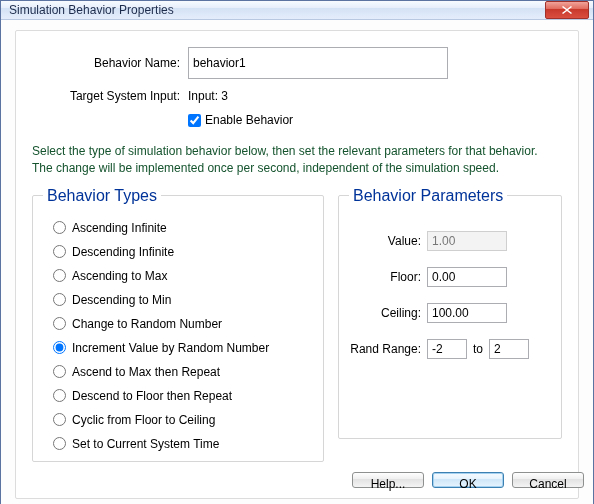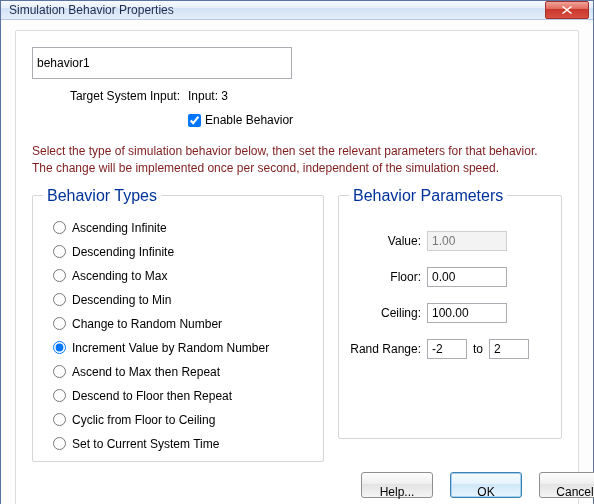--- a/index.html
+++ b/index.html
@@ -82,21 +82,21 @@
   .text-input {
     font: inherit;
     border: 1px solid #abadb3;
     padding: 2px 4px;
     height: 32px;
     background: #fff;
   }
   .desc {
     margin: 6px 0 10px 0;
     line-height: 1.4;
-    color: #7f1d1d;
+    color: #14532d;
   }
   .columns {
     display: flex;
     gap: 14px;
     flex: 1;
   }
   fieldset.groupbox {
     border: 1px solid #d6d6d6;
     border-radius: 2px;
     padding: 10px 10px 8px 10px;
@@ -161,29 +161,28 @@
   }
   .btn-row {
     display: flex;
     gap: 8px;
     justify-content: flex-start;
     padding-top: 10px;
     margin-left: 320px;
   }
   button.win {
     font: inherit;
-    height: 22px;
+    height: 16px;
     min-width: 72px;
-    padding: 12px 10px;
+    padding: 4px 10px;
     border: 1px solid #8e8f8f;
     border-radius: 3px;
     background: linear-gradient(to bottom, #fefefe 0%, #efefef 45%, #e3e3e3 46%, #f4f4f4 100%);
     color: #000;
     cursor: default;
-    margin-left: 9px;
   }
   button.win.default {
     border: 1px solid #3c7fb1;
     box-shadow: inset 0 0 0 1px #a4d1ef;
     background: linear-gradient(to bottom, #f6fbff 0%, #e6f3fc 45%, #cfe7f8 46%, #e8f4fd 100%);
   }
   .chk {
     display: flex;
     align-items: center;
     gap: 4px;
@@ -200,20 +199,21 @@
       <svg width="10" height="8" viewBox="0 0 10 8">
         <path d="M1 0 L5 3 L9 0 L10 1 L6 4 L10 7 L9 8 L5 5 L1 8 L0 7 L4 4 L0 1 Z" fill="#fff"></path>
       </svg>
     </div>
   </div>
 
   <div class="content">
     <div class="inner-frame">
 
       <div class="form-row">
+        <span class="lbl">Behavior Name:</span>
         <input type="text" class="text-input" style="width: 260px;" value="behavior1">
       </div>
 
       <div class="form-row">
         <span class="lbl">Target System Input:</span>
         <span>Input: 3</span>
       </div>
 
       <div class="form-row">
         <span class="lbl"></span>

